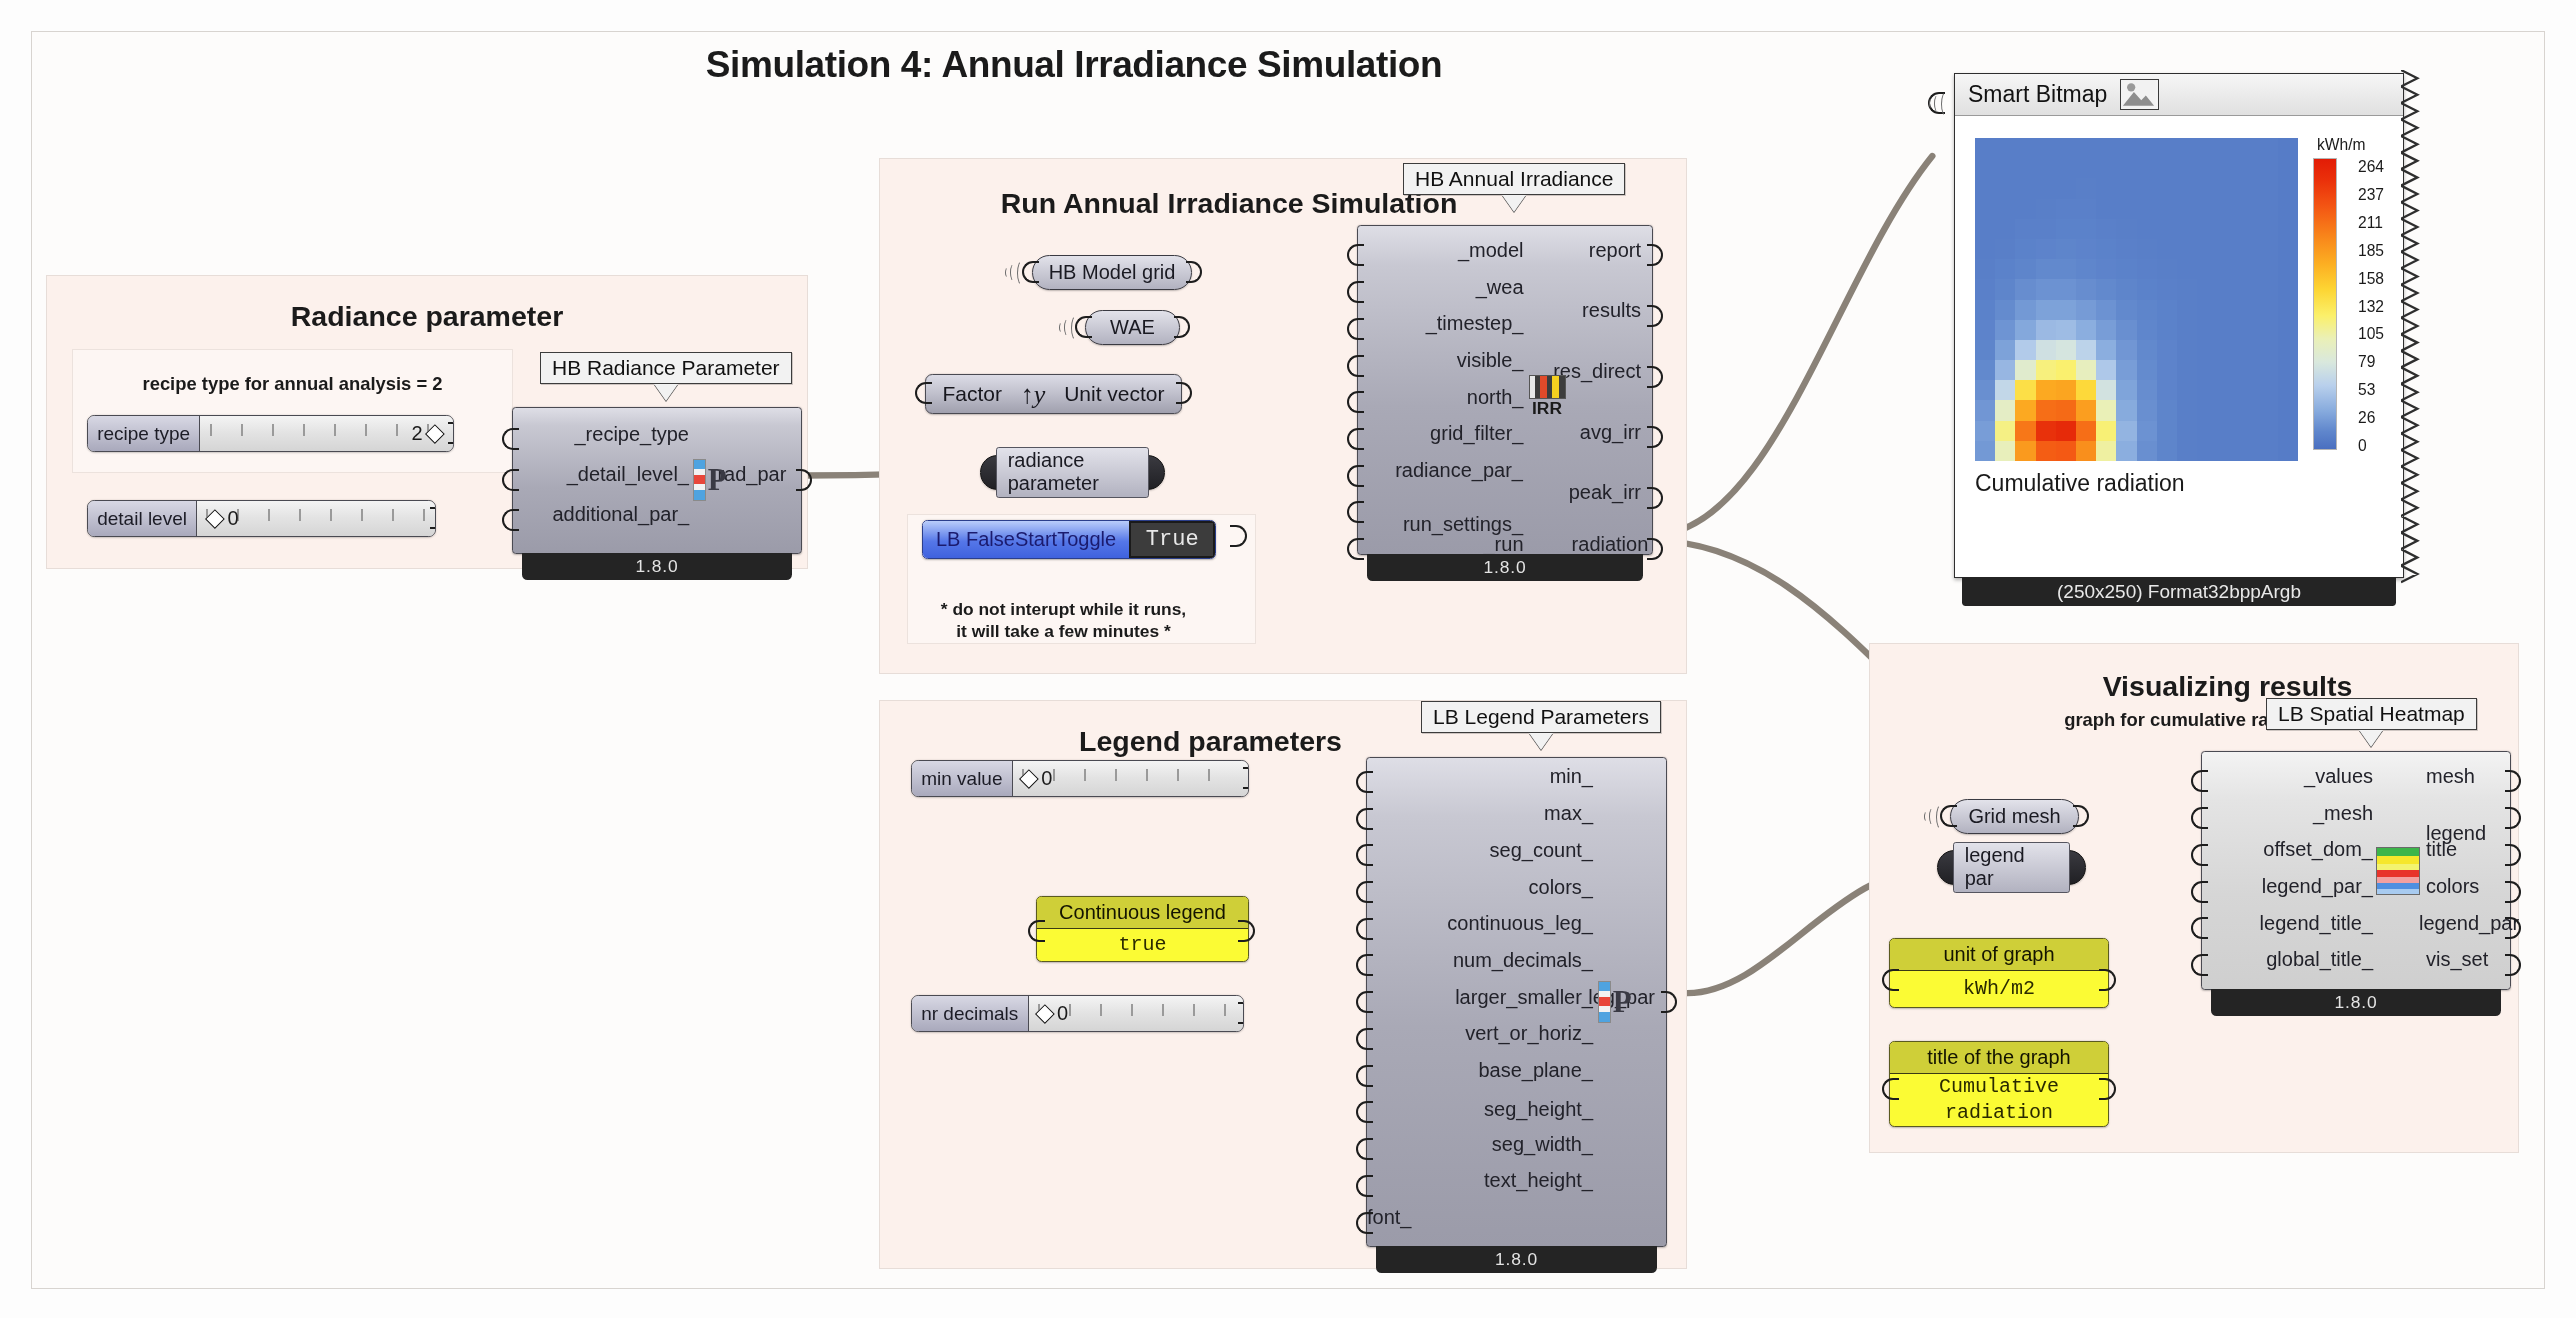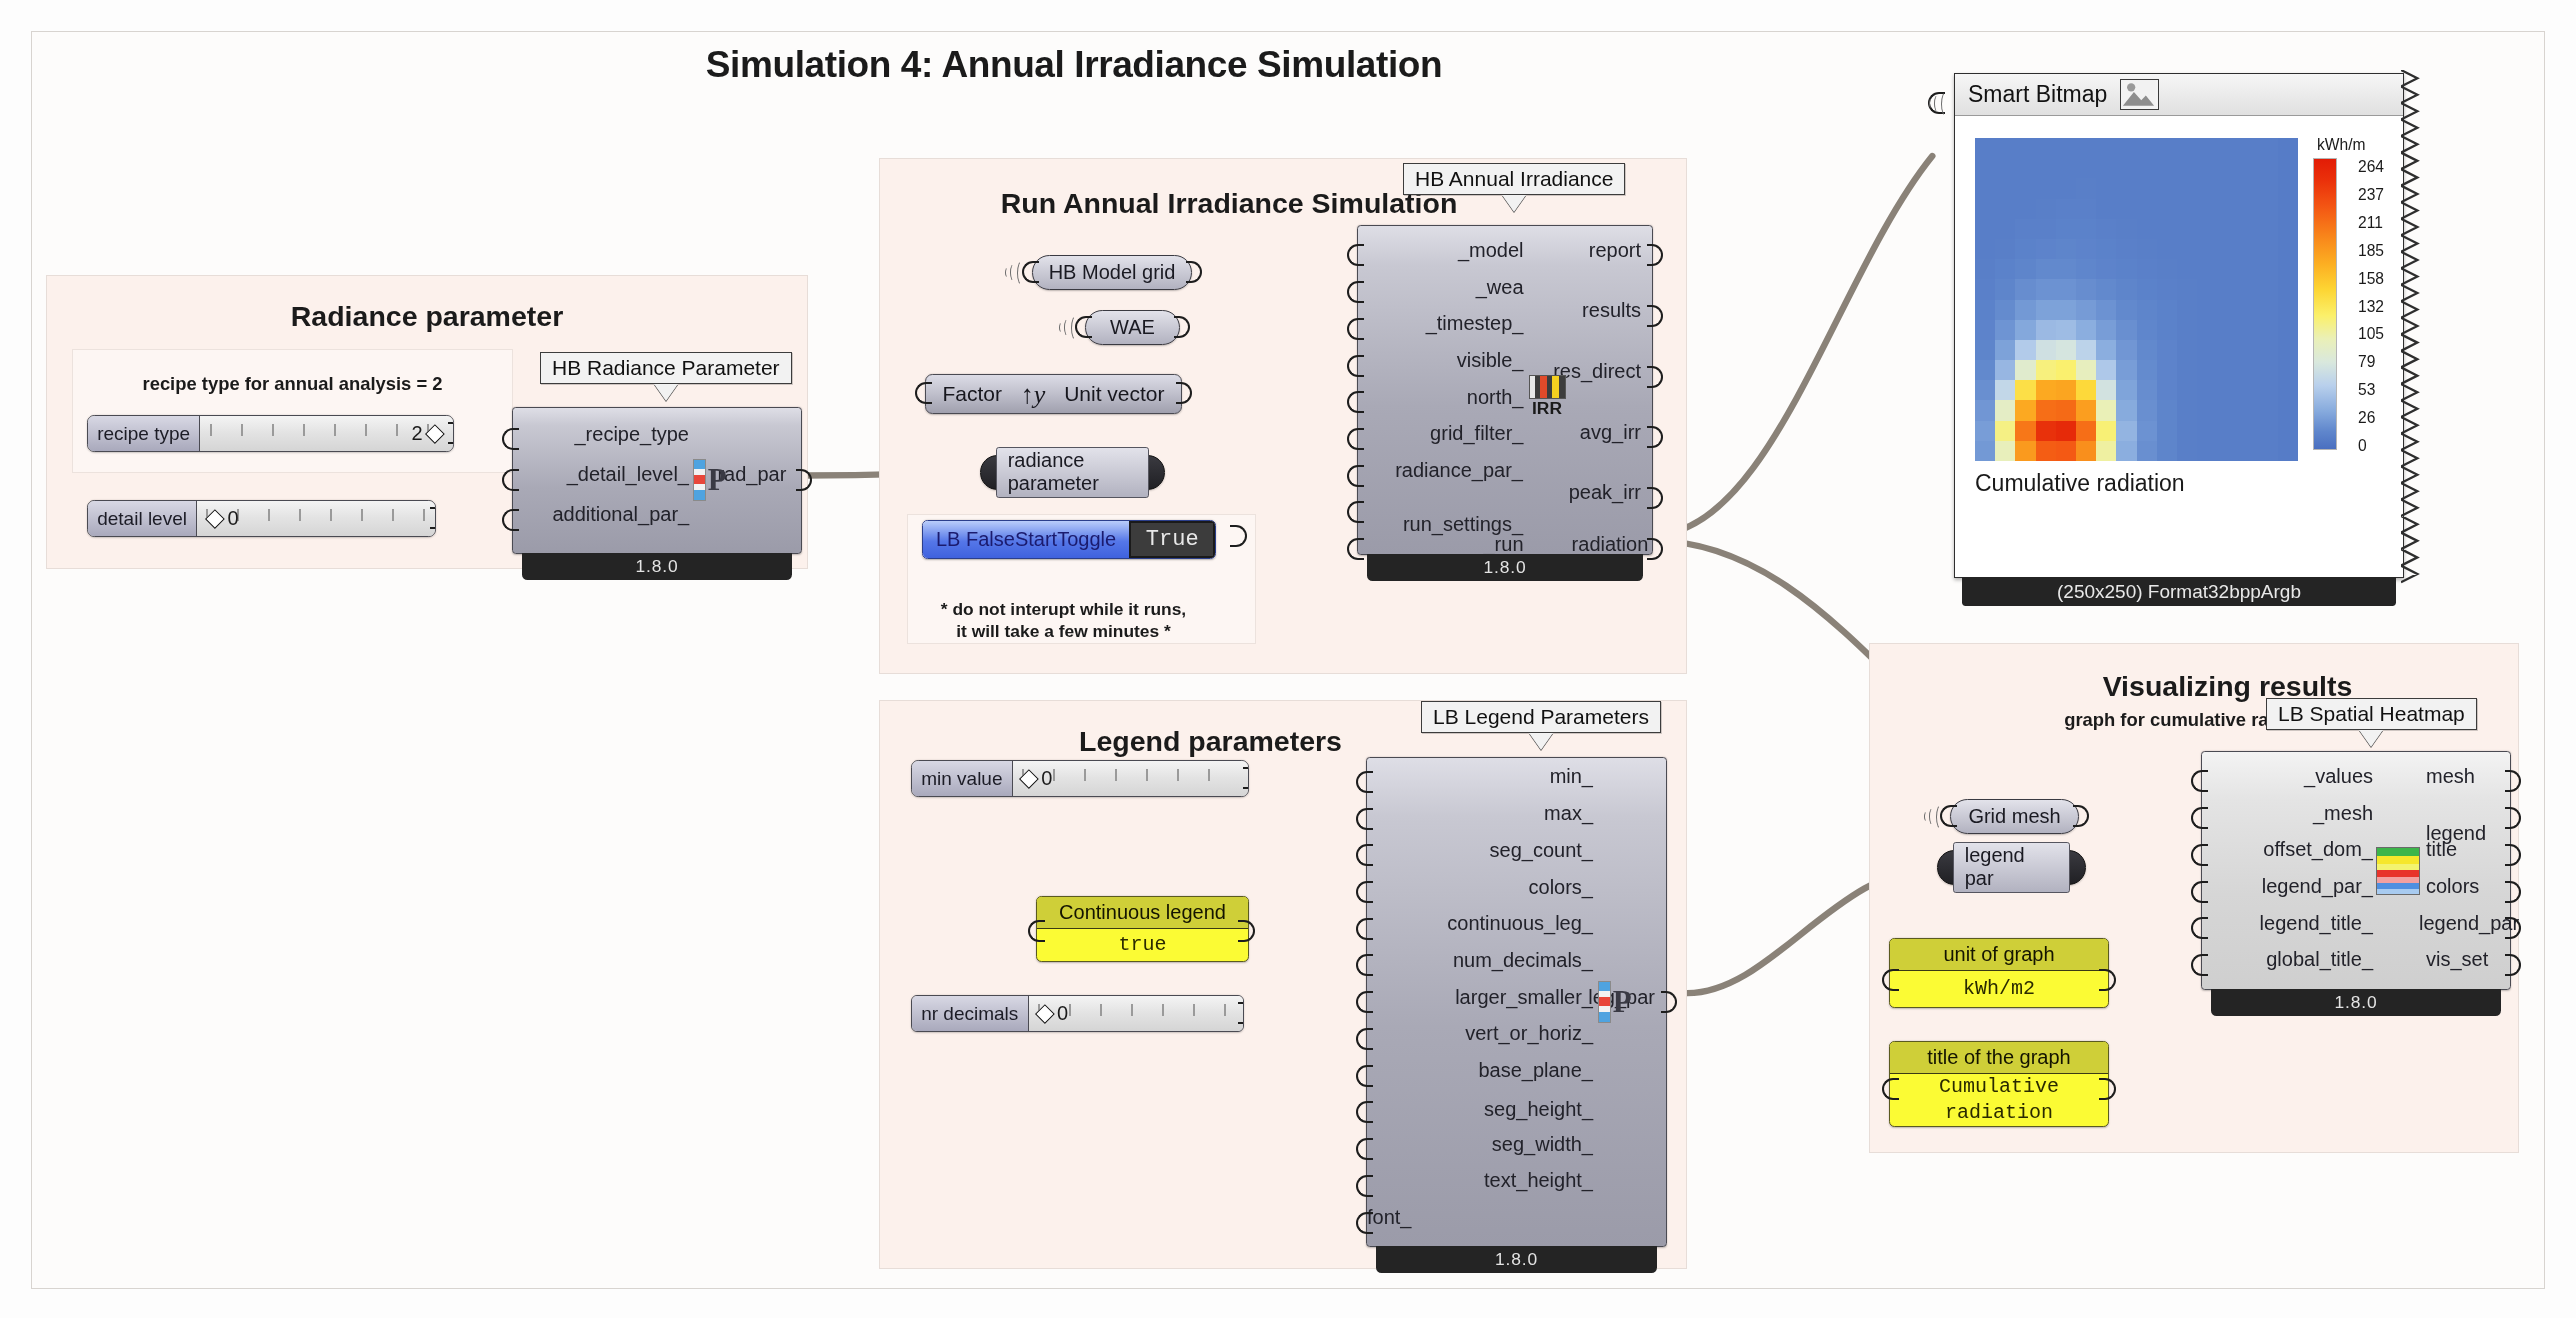--- a/index.html
+++ b/index.html
@@ -515,21 +515,21 @@
     <div class="nub nub-r" style="top:5.5px;"></div>
   </div>
 
   <div class="ypanel" style="left:1036px; top:896px; width:213px; height:66px;">
     <div class="ypanel-head">Continuous legend</div>
     <div class="ypanel-body">true</div>
   </div>
   <div class="nub nub-l" style="left:1028px; top:920px;"></div>
   <div class="nub nub-r" style="left:1238px; top:920px;"></div>
 
-  <div class="slider" style="left:911px; top:995px; width:333px;border-radius:6px;">
+  <div class="slider" style="left:911px; top:995px; width:333px;">
     <div class="slider-name">nr decimals</div>
     <div class="slider-track">
       <div class="slider-ticks"></div>
       <div class="slider-val" style="left:9.2px;">
         <span class="diamond"></span>
         <span>0</span>
       </div>
     </div>
     <div class="nub nub-r" style="top:5.5px;"></div>
   </div>

